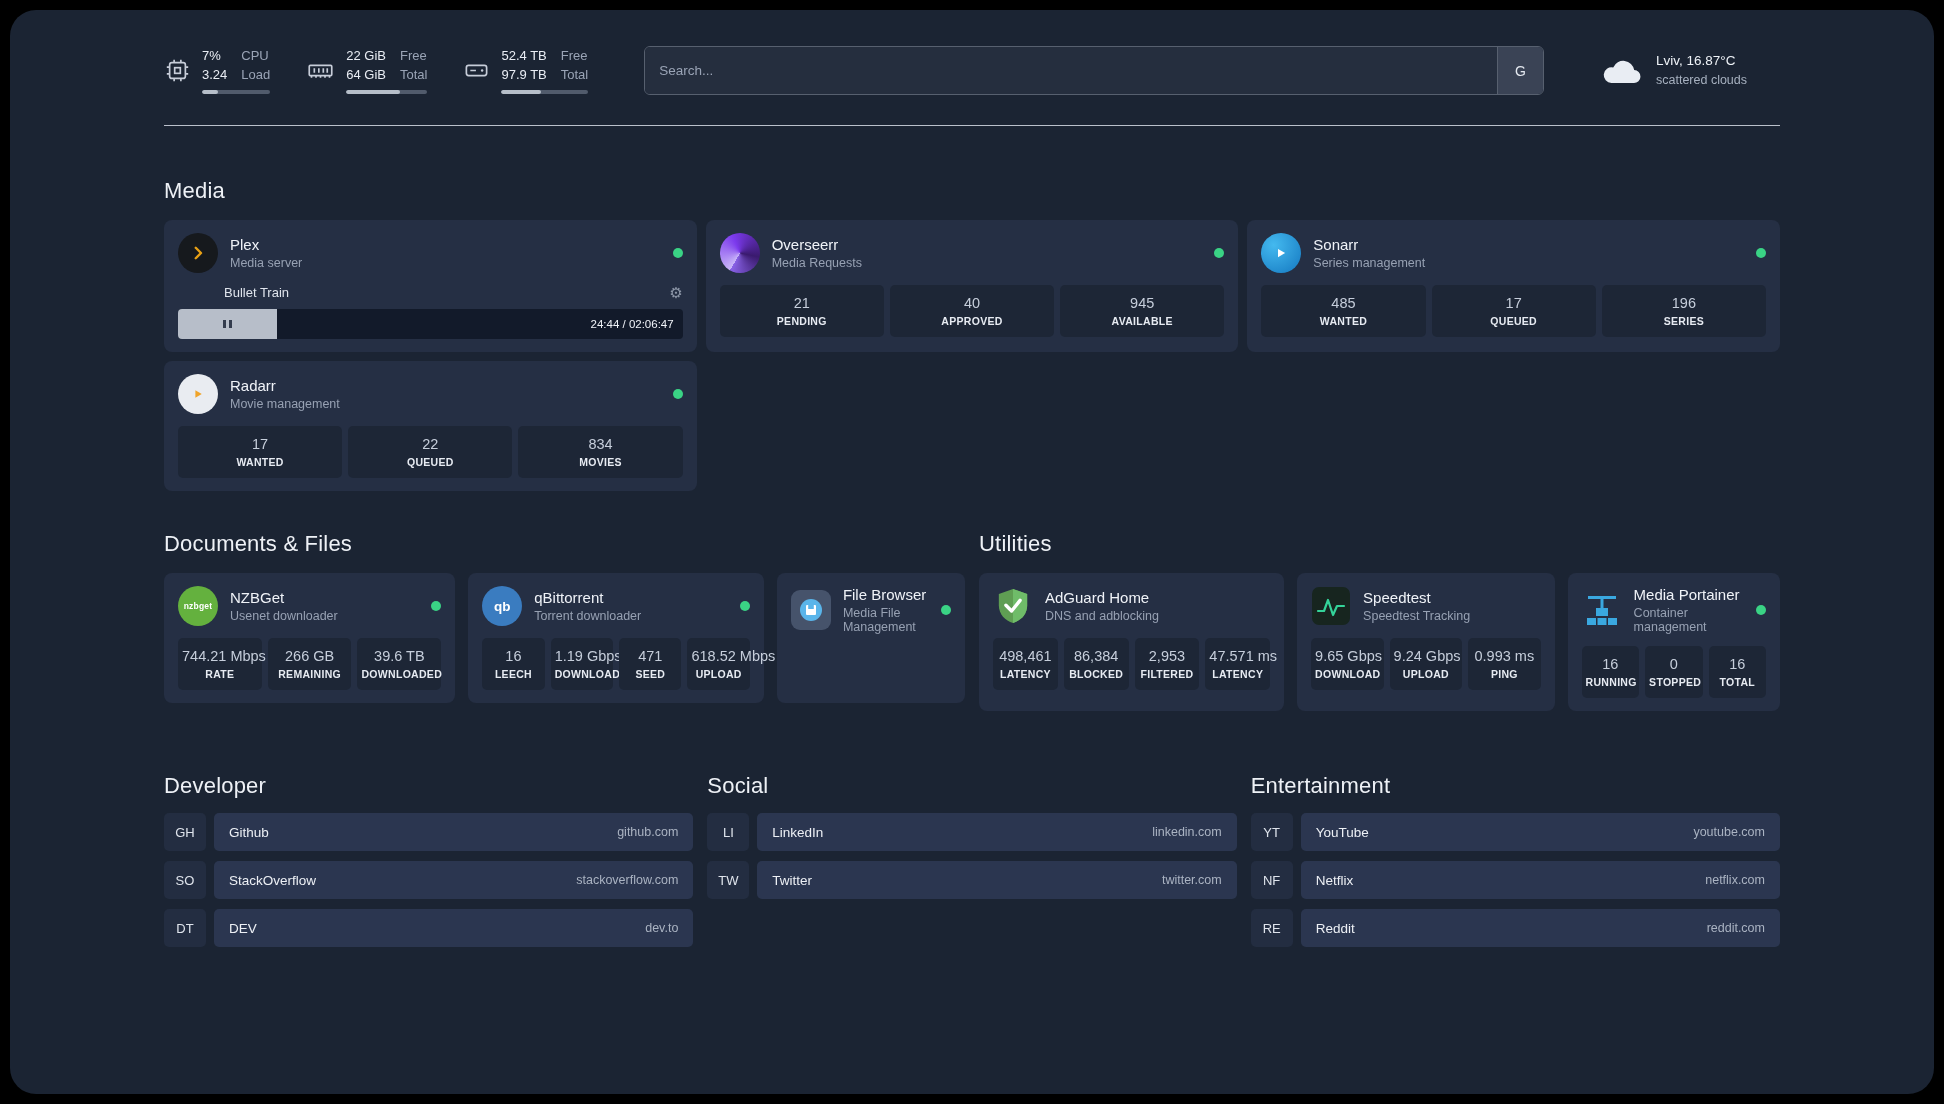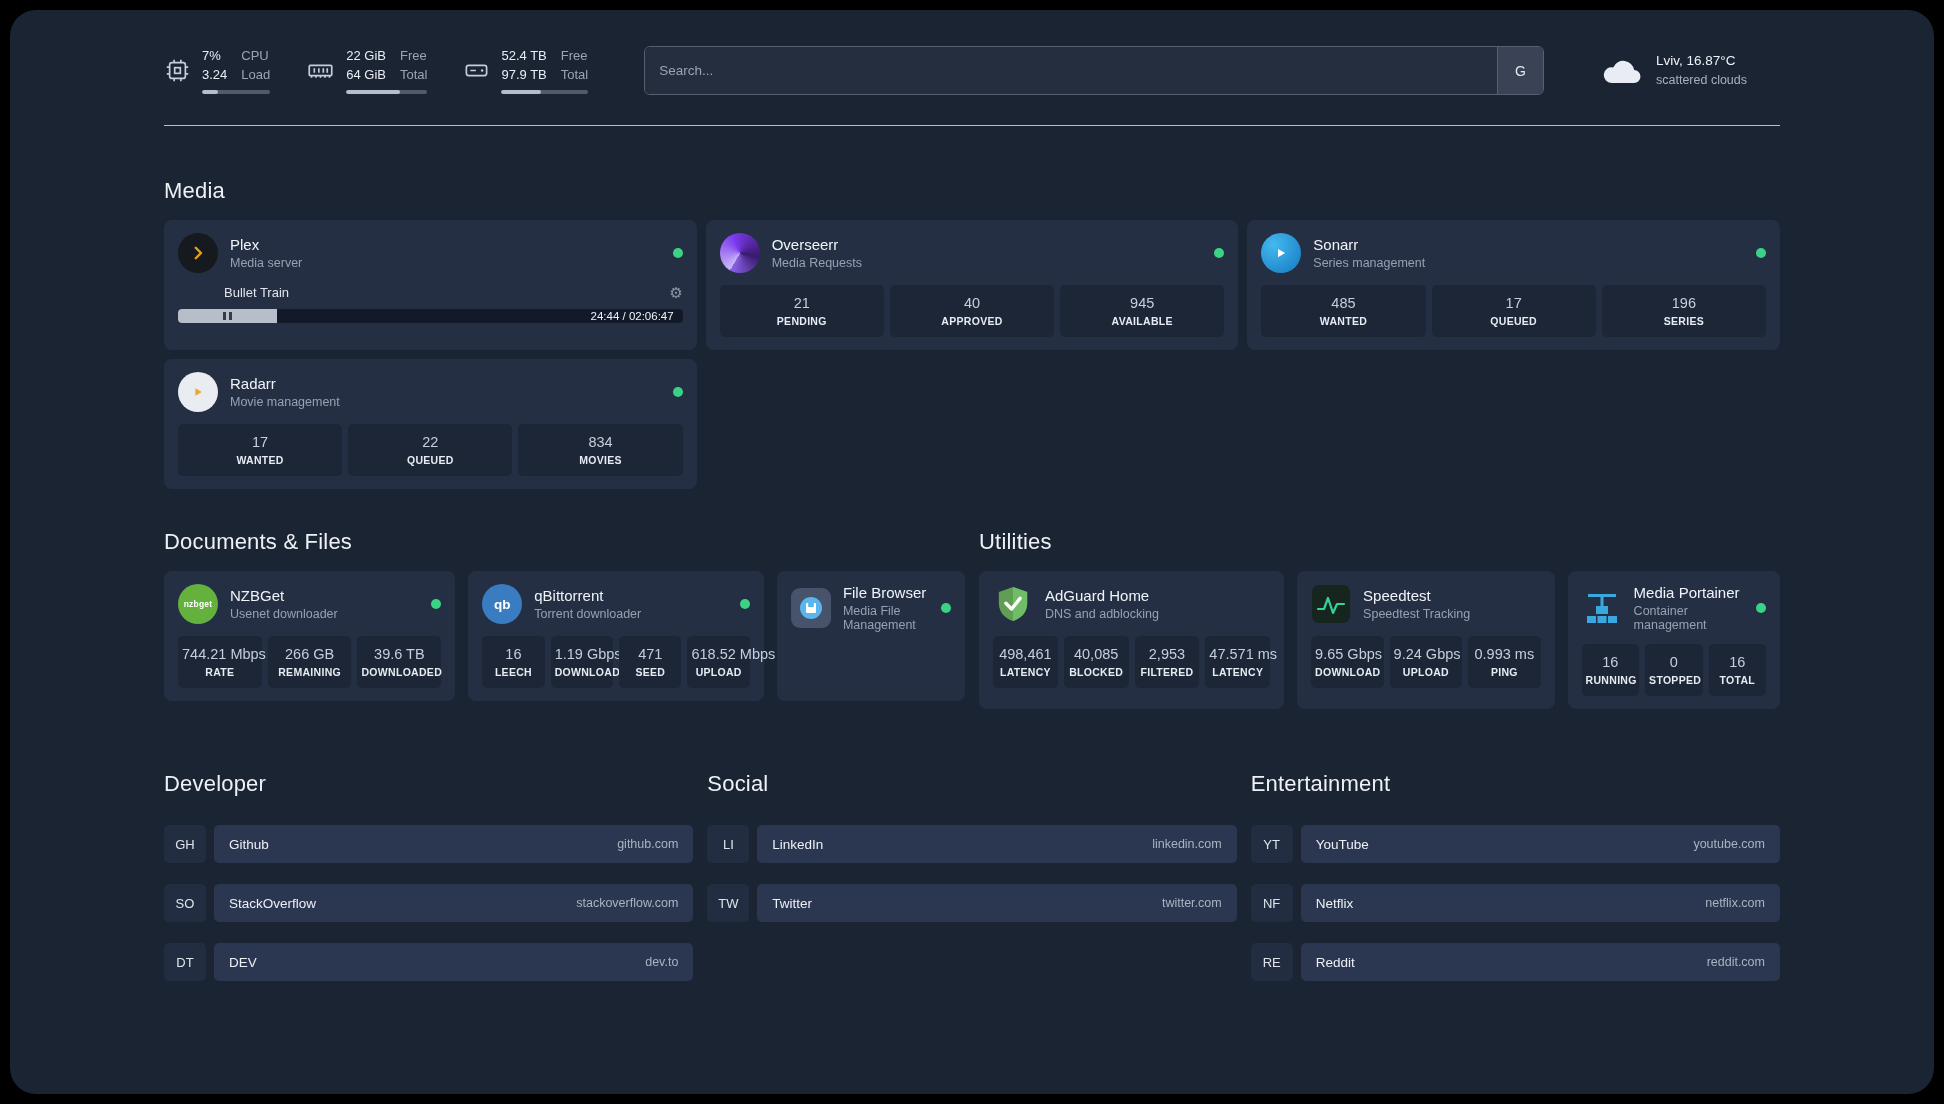--- a/index.html
+++ b/index.html
@@ -81,33 +81,33 @@
   .icon-nzbget { background: #64b13e; color: #fff; font-size: 8.5px; font-weight: 700; letter-spacing: .2px; }
   .icon-qb { background: #3a7cc0; color: #fff; font-size: 13.5px; font-weight: 700; }
   .icon-filebrowser { background: #46536b; border-radius: 9px; }
   .icon-tile { border-radius: 9px; background: transparent; }
 
   
   .player { margin-top: 12px; }
   .player-top { display: flex; justify-content: space-between; align-items: center; }
   .player-title { font-size: 13px; color: #dfe4ec; margin-left: 46px; }
   .gear { color: #8d97a8; font-size: 15px; line-height: 1; cursor: pointer; }
-  .player-bar { position: relative; height: 14px; margin-top: 9px; background: #121a2a; border-radius: 4px; overflow: hidden; }
+  .player-bar { position: relative; height: 30px; margin-top: 9px; background: #121a2a; border-radius: 4px; overflow: hidden; }
   .elapsed { position: absolute; left: 0; top: 0; bottom: 0; background: #b7bec9; display: flex; align-items: center; justify-content: center; }
   .pause { display: flex; gap: 3px; }
   .pause i { display: block; width: 3px; height: 8px; background: #333c4d; }
   .time { position: absolute; right: 9px; top: 50%; transform: translateY(-50%); font-size: 11.5px; color: #f0f3f8; }
 
   
   .cols { display: grid; grid-template-columns: 1fr 1fr; gap: 14px; margin-top: 40px; align-items: start; }
   .col-cards { display: flex; flex-direction: row; gap: 13px; margin-top: 16px; }
 
   
   .bm-grid { display: grid; grid-template-columns: repeat(3, 1fr); gap: 14px; margin-top: 62px; align-items: start; }
-  .bm-rows { display: flex; flex-direction: column; gap: 21px; margin-top: 28px; }
+  .bm-rows { display: flex; flex-direction: column; gap: 10px; margin-top: 14px; }
   .bm-row { display: flex; gap: 8px; height: 38px; cursor: pointer; }
   .bm-abbr {
     width: 42px; background: #232d41; border-radius: 5px; flex: 0 0 42px;
     display: flex; align-items: center; justify-content: center;
     font-size: 13px; color: #dfe4ec;
   }
   .bm-pill {
     flex: 1; background: #2b3650; border-radius: 5px;
     display: flex; align-items: center; justify-content: space-between; padding: 0 15px; min-width: 0;
   }
@@ -424,21 +424,21 @@
                 <div class="svc-name">AdGuard Home</div>
                 <div class="svc-sub">DNS and adblocking</div>
               </div>
             </div>
             <div class="stats">
               <div class="stat">
                   <div class="v">498,461</div>
                   <div class="l">LATENCY</div>
                 </div>
               <div class="stat">
-                  <div class="v">40,085</div>
+                  <div class="v">86,384</div>
                   <div class="l">BLOCKED</div>
                 </div>
               <div class="stat">
                   <div class="v">2,953</div>
                   <div class="l">FILTERED</div>
                 </div>
               <div class="stat">
                   <div class="v">47.571 ms</div>
                   <div class="l">LATENCY</div>
                 </div>

